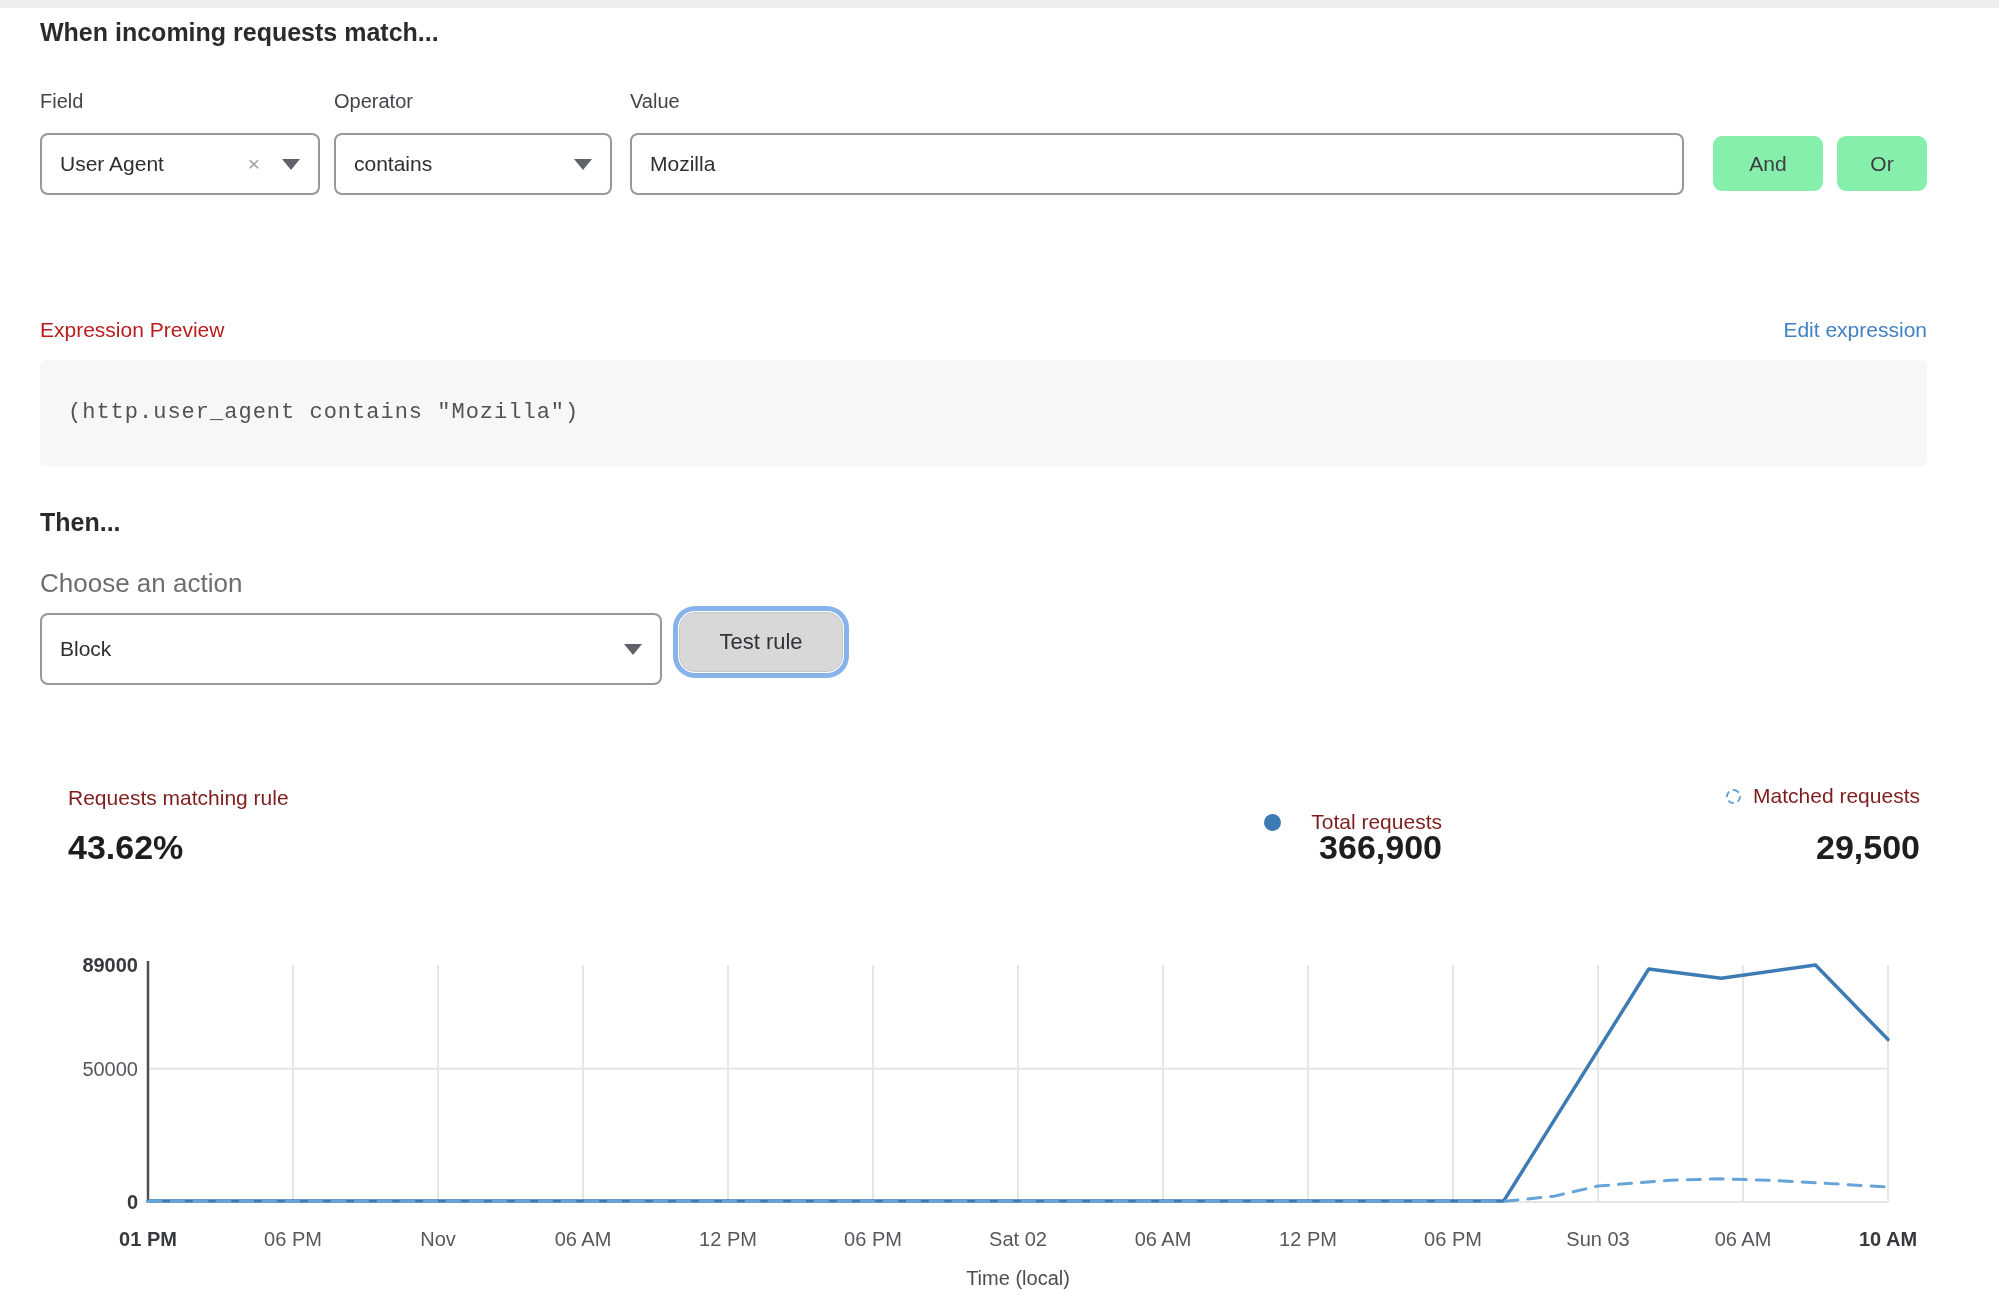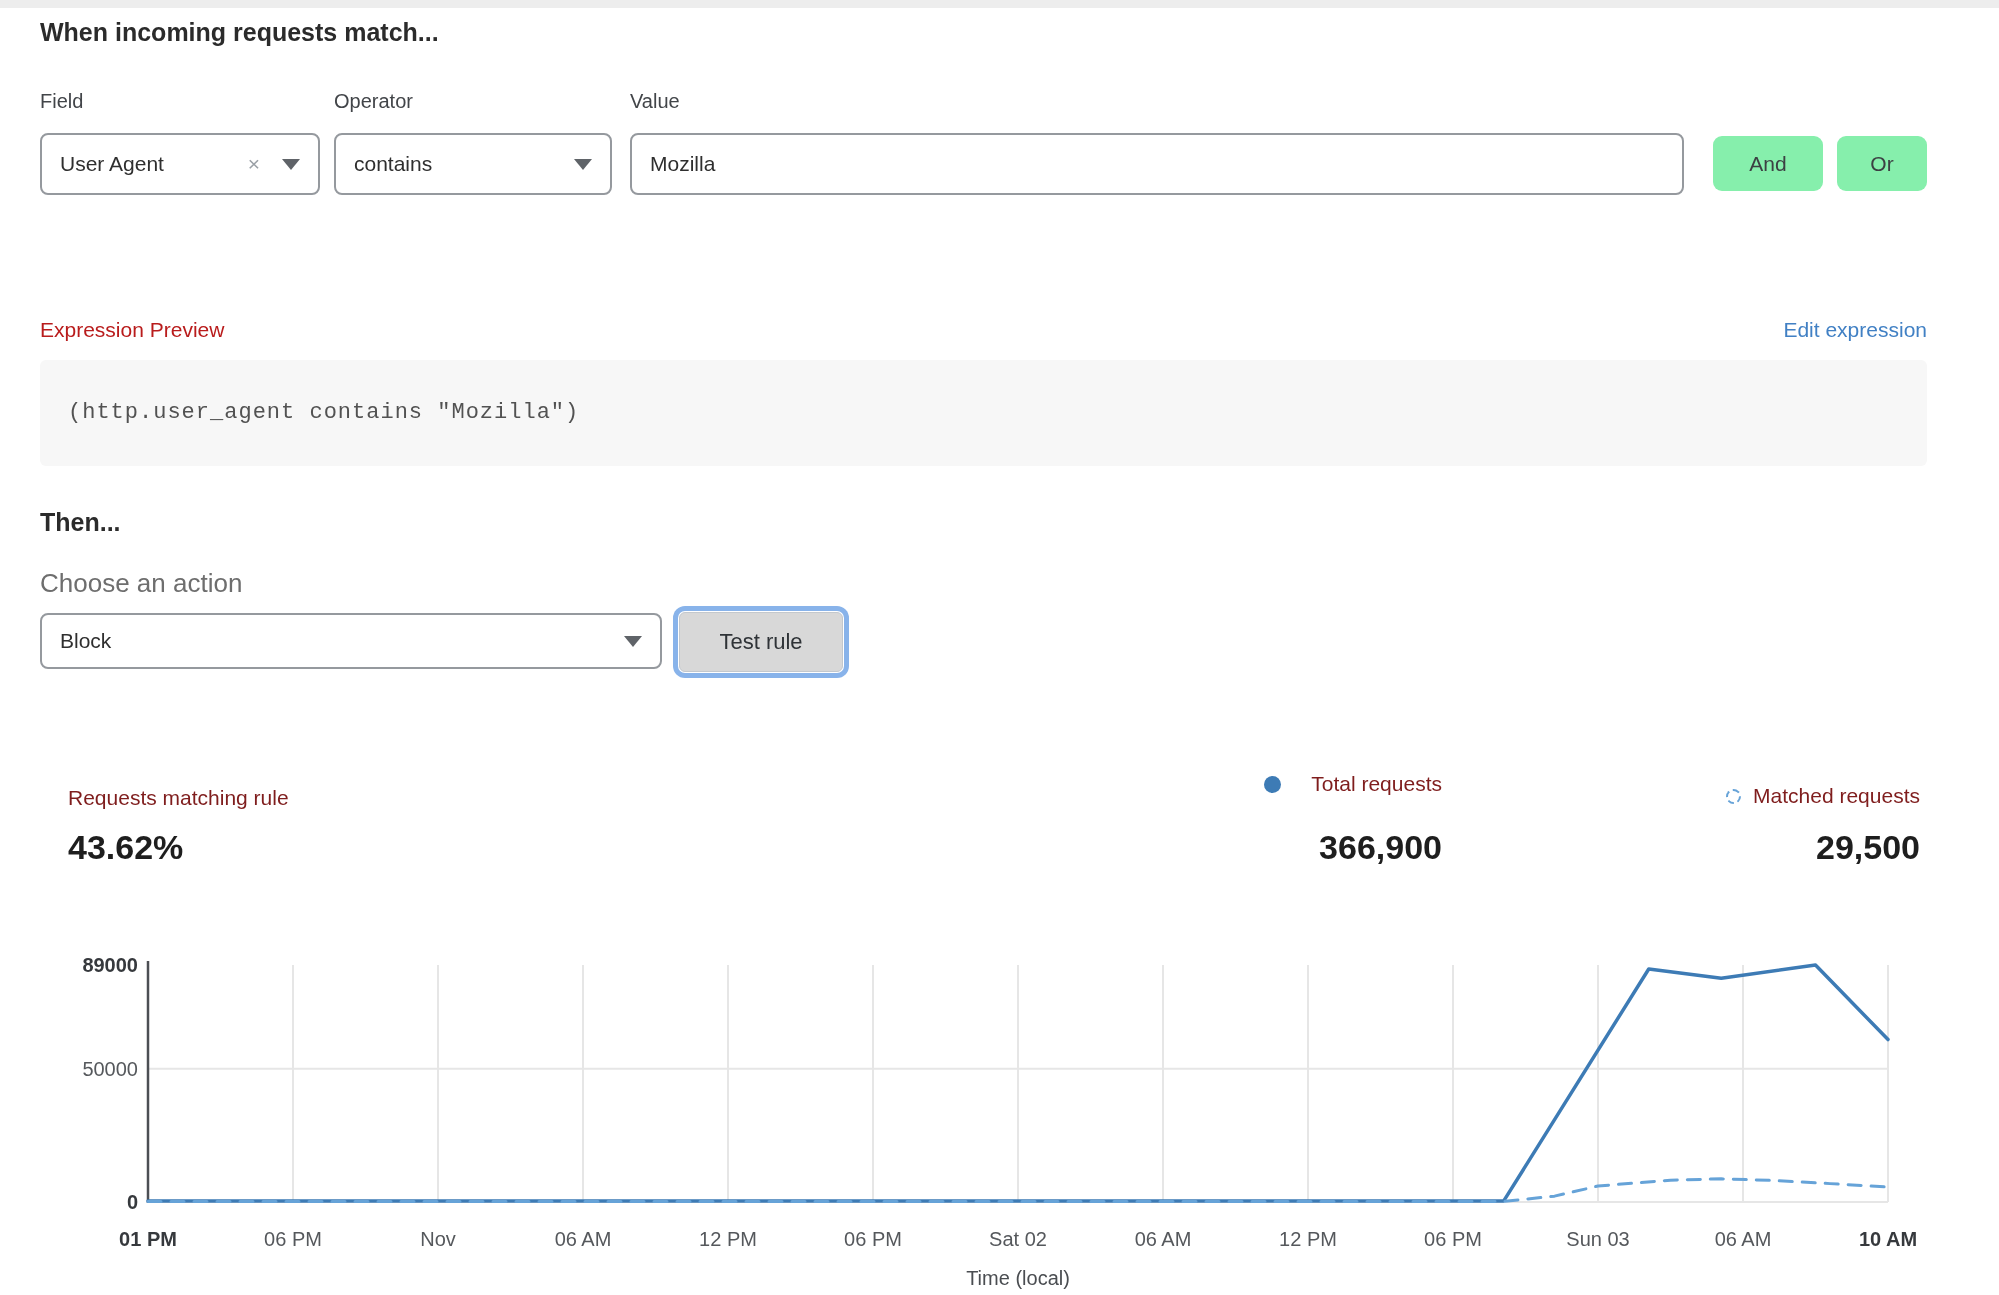--- a/index.html
+++ b/index.html
@@ -34,21 +34,21 @@
   .section-label { font-size:21px; color:#b91c1c; }
   .link { font-size:21px; color:#4180c4; text-decoration:none; cursor:pointer; }
   .code-block { background:#f7f7f7; border-radius:6px; }
   .code-text {
     font-family:"Liberation Mono","DejaVu Sans Mono", monospace;
     font-size:22px; color:#525252; letter-spacing:1px;
   }
   .muted-label { font-size:26px; color:#6e6e6e; }
 
   .test-btn {
-    background:#d8d8d8; border:1px solid #c3c8cd; border-radius:6px;
+    background:#d8d8d8; border:1px solid #c3c8cd; border-radius:16px;
     font-size:22px; color:#2f3337;
     box-shadow:0 0 0 1px #ffffff, 0 0 0 6px #88b3ea;
     cursor:pointer; font-family:"Liberation Sans", sans-serif;
   }
 
   .stat-label { font-size:21px; color:#7f1d1d; }
   .stat-value { font-size:34px; font-weight:700; color:#1e1e1e; }
   .legend-row { display:flex; align-items:center; gap:12px; }
   .dot-solid { width:17px; height:17px; border-radius:50%; }
   .dot-dashed { width:15px; height:15px; border-radius:50%; border:2.5px dashed; background:#fff; }
@@ -85,31 +85,31 @@
 <div class="abs section-label" style="left:40px; top:318px;">Expression Preview</div>
 <a class="abs link" style="top:318px; right:72px;">Edit expression</a>
 
 <div class="abs code-block" style="left:40px; top:360px; width:1887px; height:106px;">
   <div class="code-text abs" style="left:28px; top:40px;">(http.user_agent contains "Mozilla")</div>
 </div>
 
 <div class="abs h-main" style="left:40px; top:508px;">Then...</div>
 <div class="abs muted-label" style="left:40px; top:568px;">Choose an action</div>
 
-<div class="abs ctl" style="left:40px; top:613px; width:622px; height:56px;">
+<div class="abs ctl" style="left:40px; top:613px; width:622px; height:72px;">
   <span class="grow">Block</span>
   <span class="caret"></span>
 </div>
 
 <button class="abs test-btn" style="left:679px; top:612px; width:164px; height:60px;">Test rule</button>
 
 <div class="abs stat-label" style="left:68px; top:786px;">Requests matching rule</div>
 <div class="abs stat-value" style="left:68px; top:828px;">43.62%</div>
 
-<div class="abs legend-row" style="top:772px; right:557px;gap:30px;">
+<div class="abs legend-row" style="top:810px; right:557px;gap:30px;">
   <span class="dot-solid" style="background:#3d7bb5;"></span>
   <span class="stat-label">Total requests</span>
 </div>
 <div class="abs stat-value" style="top:828px; right:557px;">366,900</div>
 
 <div class="abs legend-row" style="top:784px; right:79px;">
   <span class="dot-dashed" style="border-color:#66a3d8;"></span>
   <span class="stat-label">Matched requests</span>
 </div>
 <div class="abs stat-value" style="top:828px; right:79px;">29,500</div>

